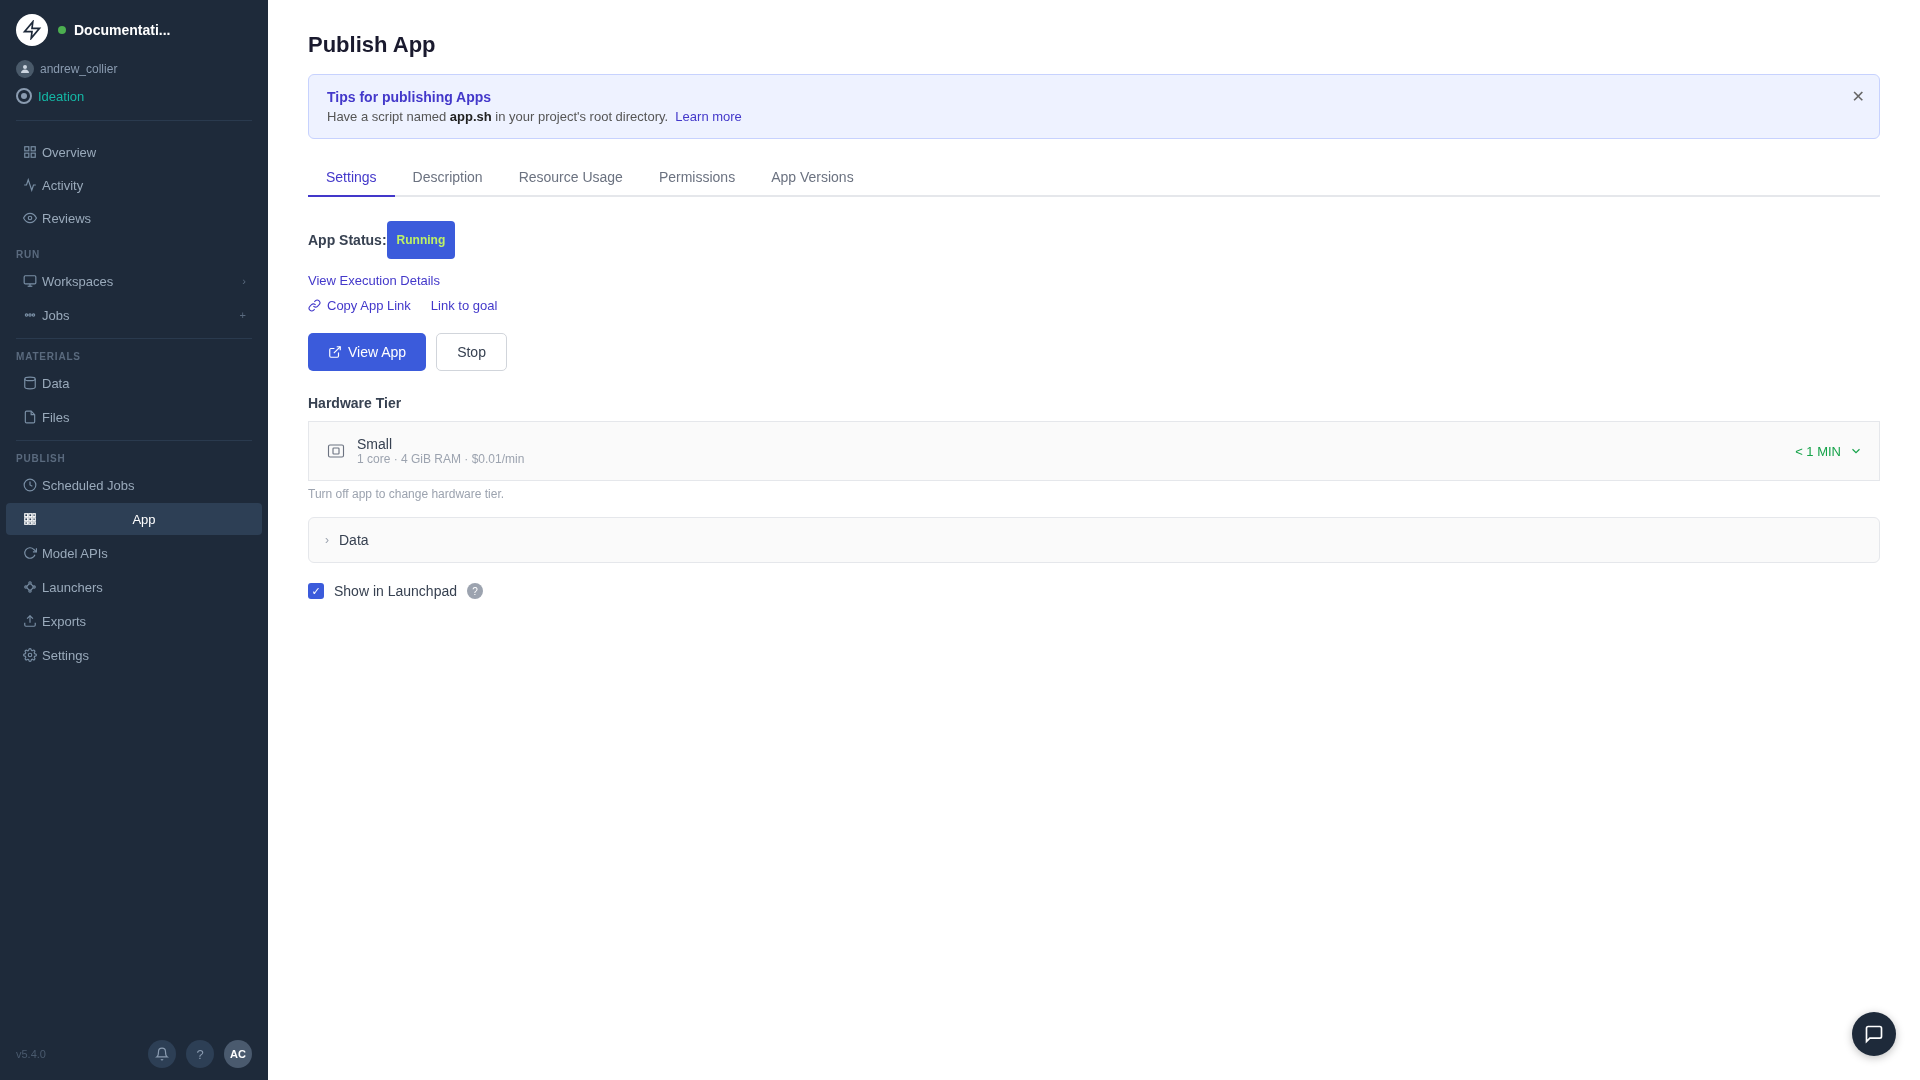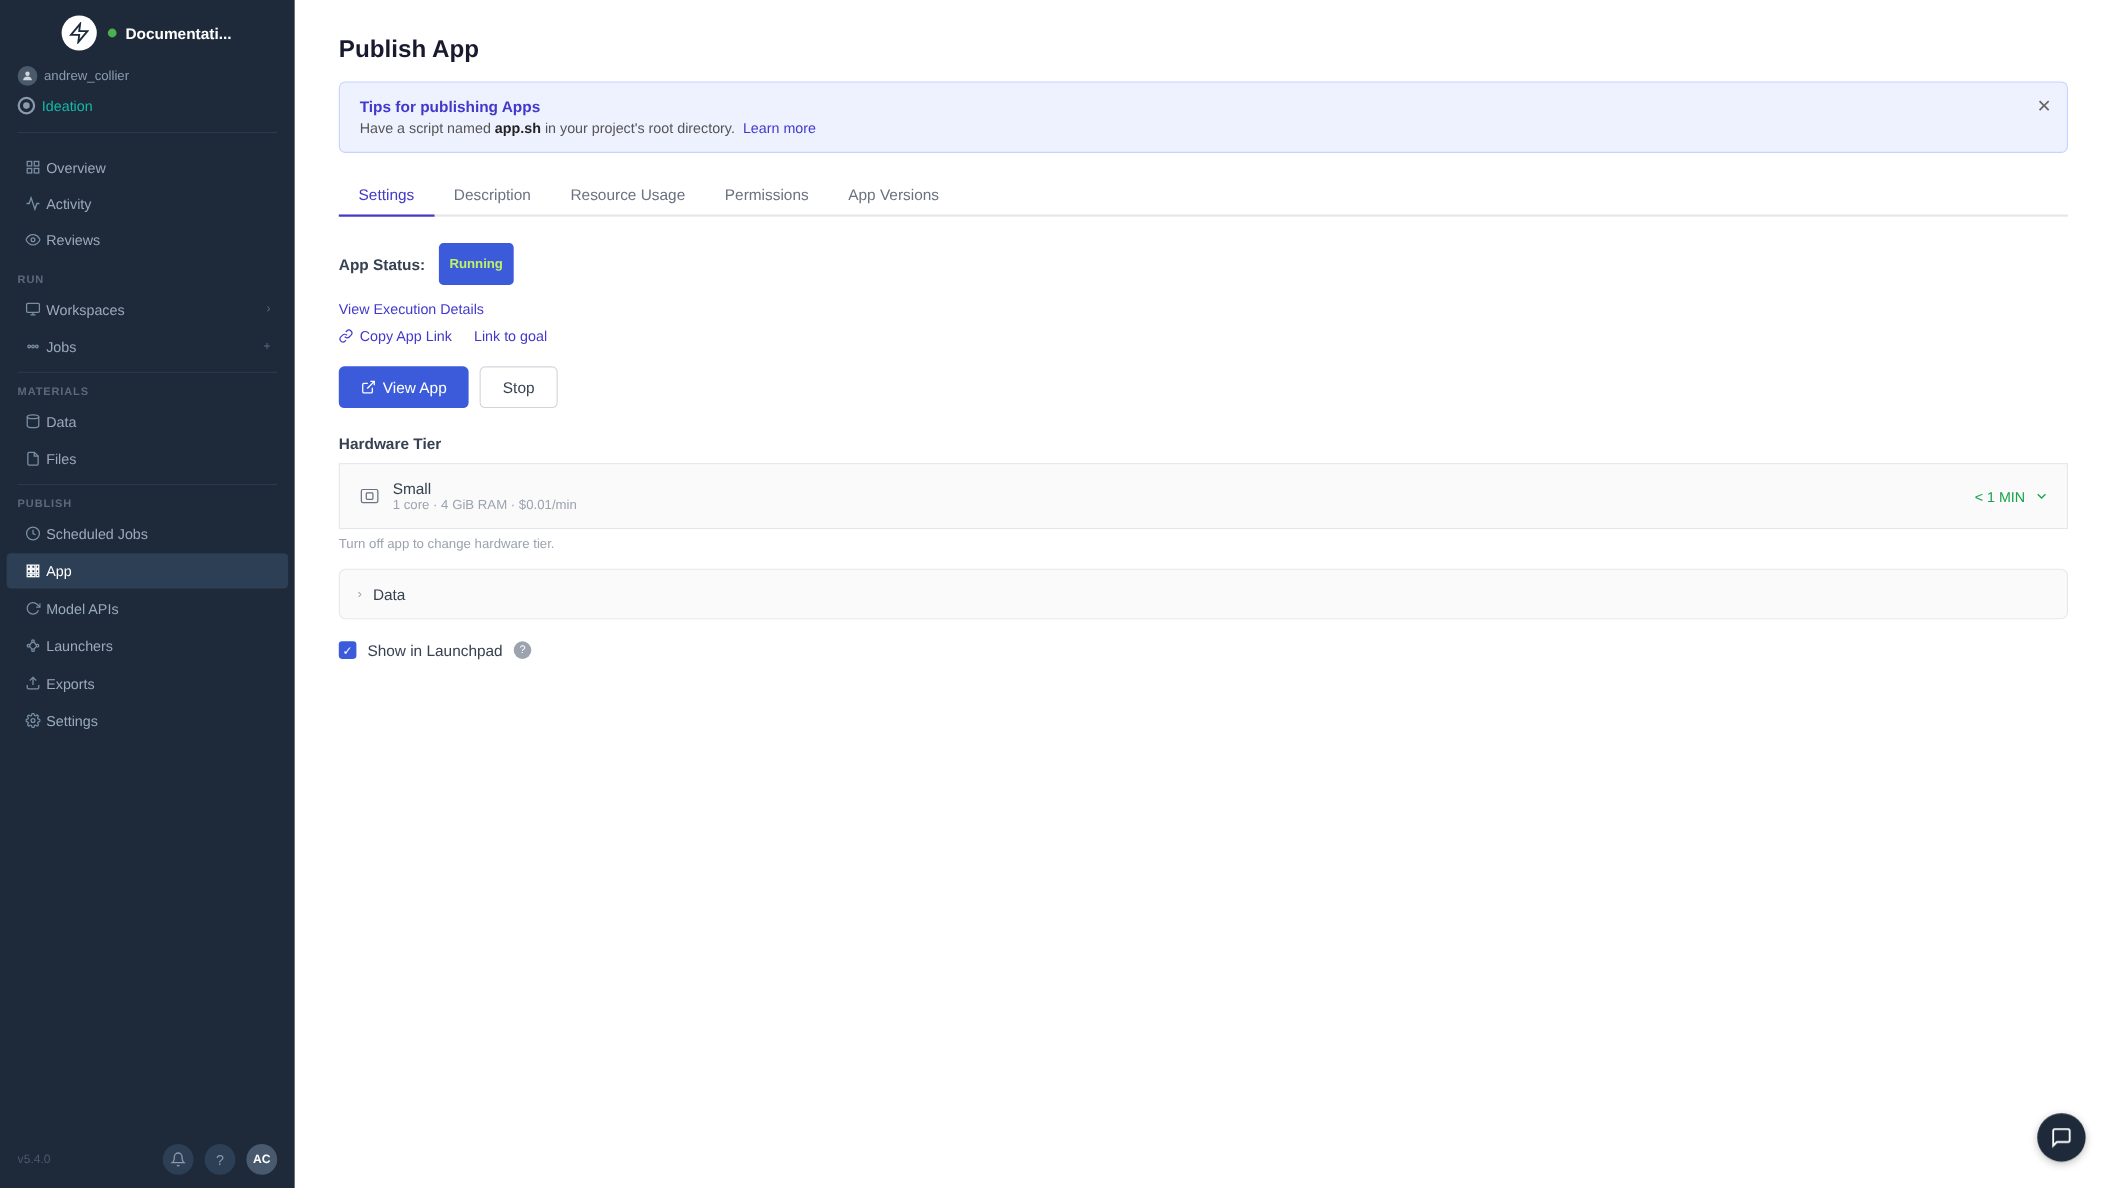--- a/index.html
+++ b/index.html
@@ -14,21 +14,20 @@
       display: flex;
       flex-direction: column;
       height: 100vh;
       overflow-y: auto;
     }
     .sidebar-header {
       padding: 14px 16px 10px;
       display: flex;
       align-items: center;
       gap: 10px;
-      margin-left: 40px;
     }
     .logo-icon {
       width: 32px;
       height: 32px;
       background: #fff;
       border-radius: 50%;
       display: flex; align-items: center; justify-content: center;
       flex-shrink: 0;
     }
     .logo-icon svg { width: 20px; height: 20px; }
@@ -82,20 +81,21 @@
       cursor: pointer;
       font-size: 13px;
       color: #9aaabb;
       border-radius: 4px;
       margin: 1px 6px;
       transition: background 0.15s;
     }
     .nav-item.active {
       background: #2d3f55;
       color: #fff;
+      text-align: center;
     }
     .nav-item .nav-icon {
       width: 16px; height: 16px;
       display: flex; align-items: center; justify-content: center;
       flex-shrink: 0;
       color: #7a8fa5;
     }
     .nav-item.active .nav-icon { color: #fff; }
     .nav-item .nav-label { flex: 1; }
     .nav-item .nav-extra {
@@ -207,21 +207,21 @@
       color: #4338ca;
       border-bottom-color: #4338ca;
       font-weight: 500;
     }
 
     
     .content-section { margin-bottom: 28px; }
     .app-status-row {
       display: flex;
       align-items: center;
-      gap: 12px;
+      gap: 0;
       margin-bottom: 14px;
     }
     .status-label {
       font-size: 14px;
       font-weight: 600;
       color: #374151;
     }
     .status-badge {
       background: #3b5bdb;
       color: #bef264;

